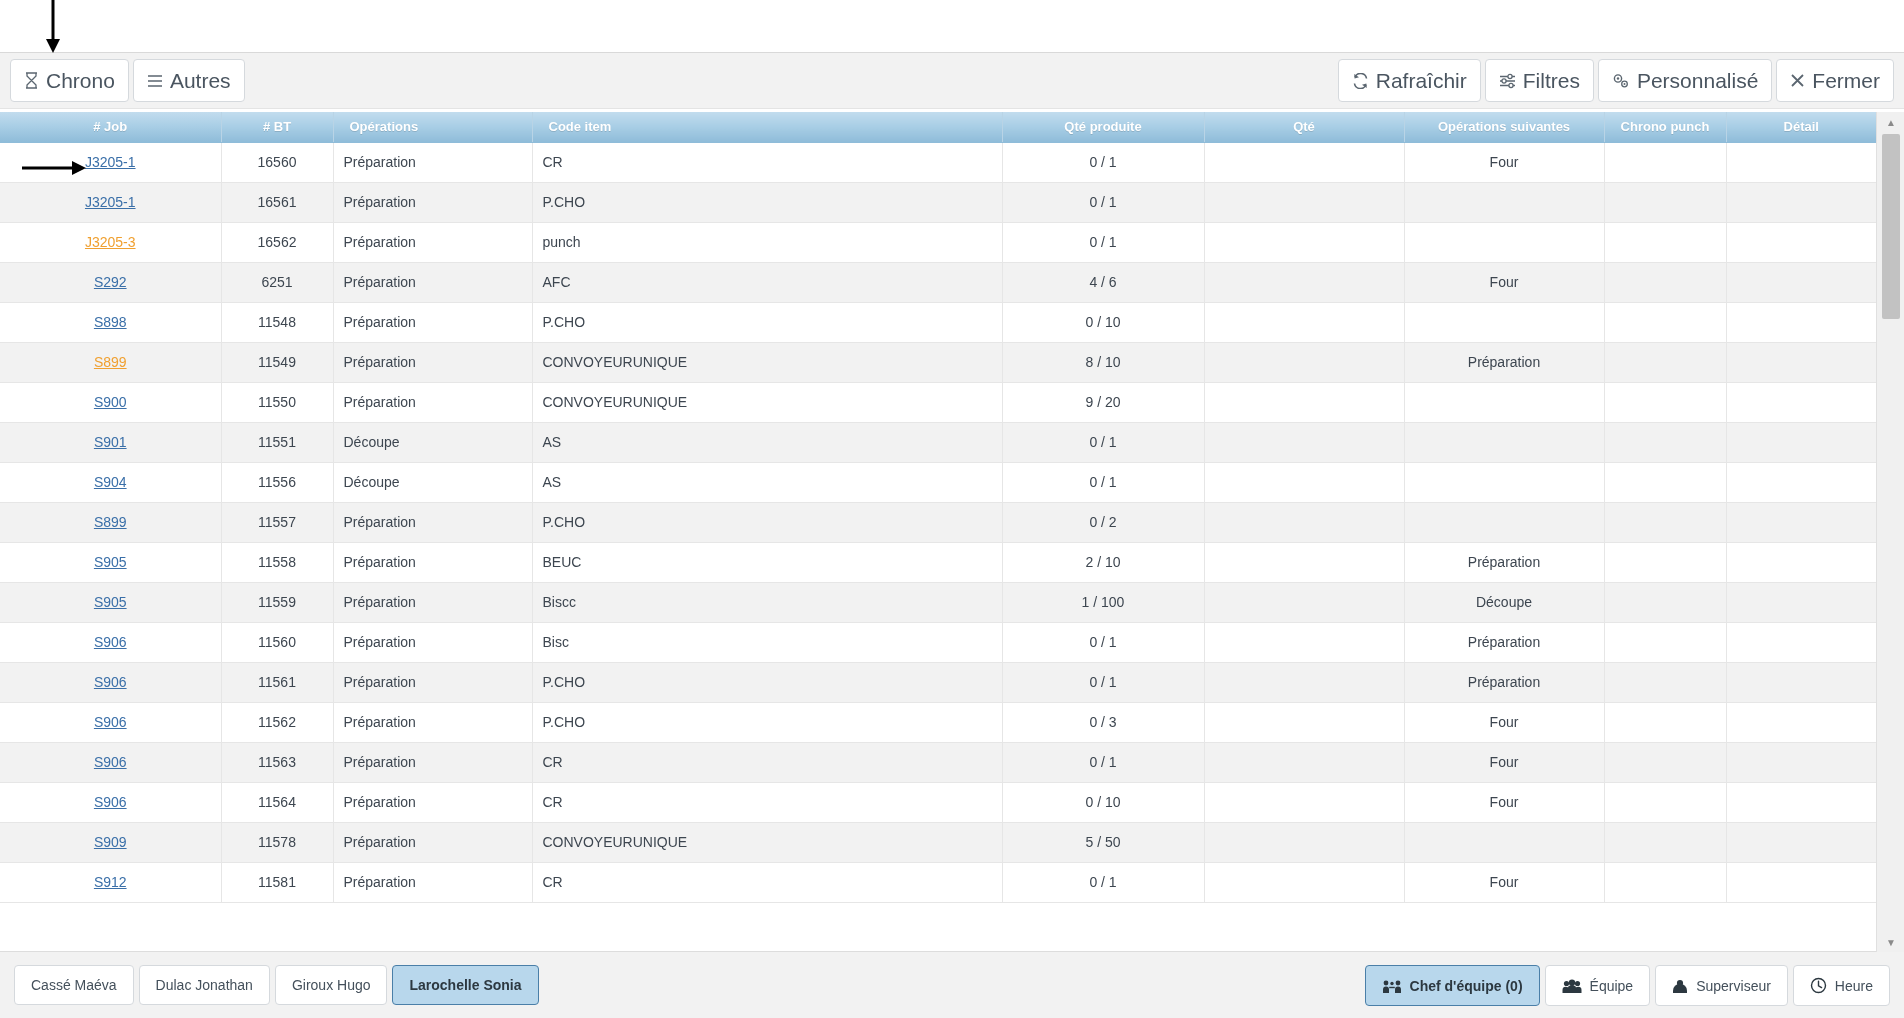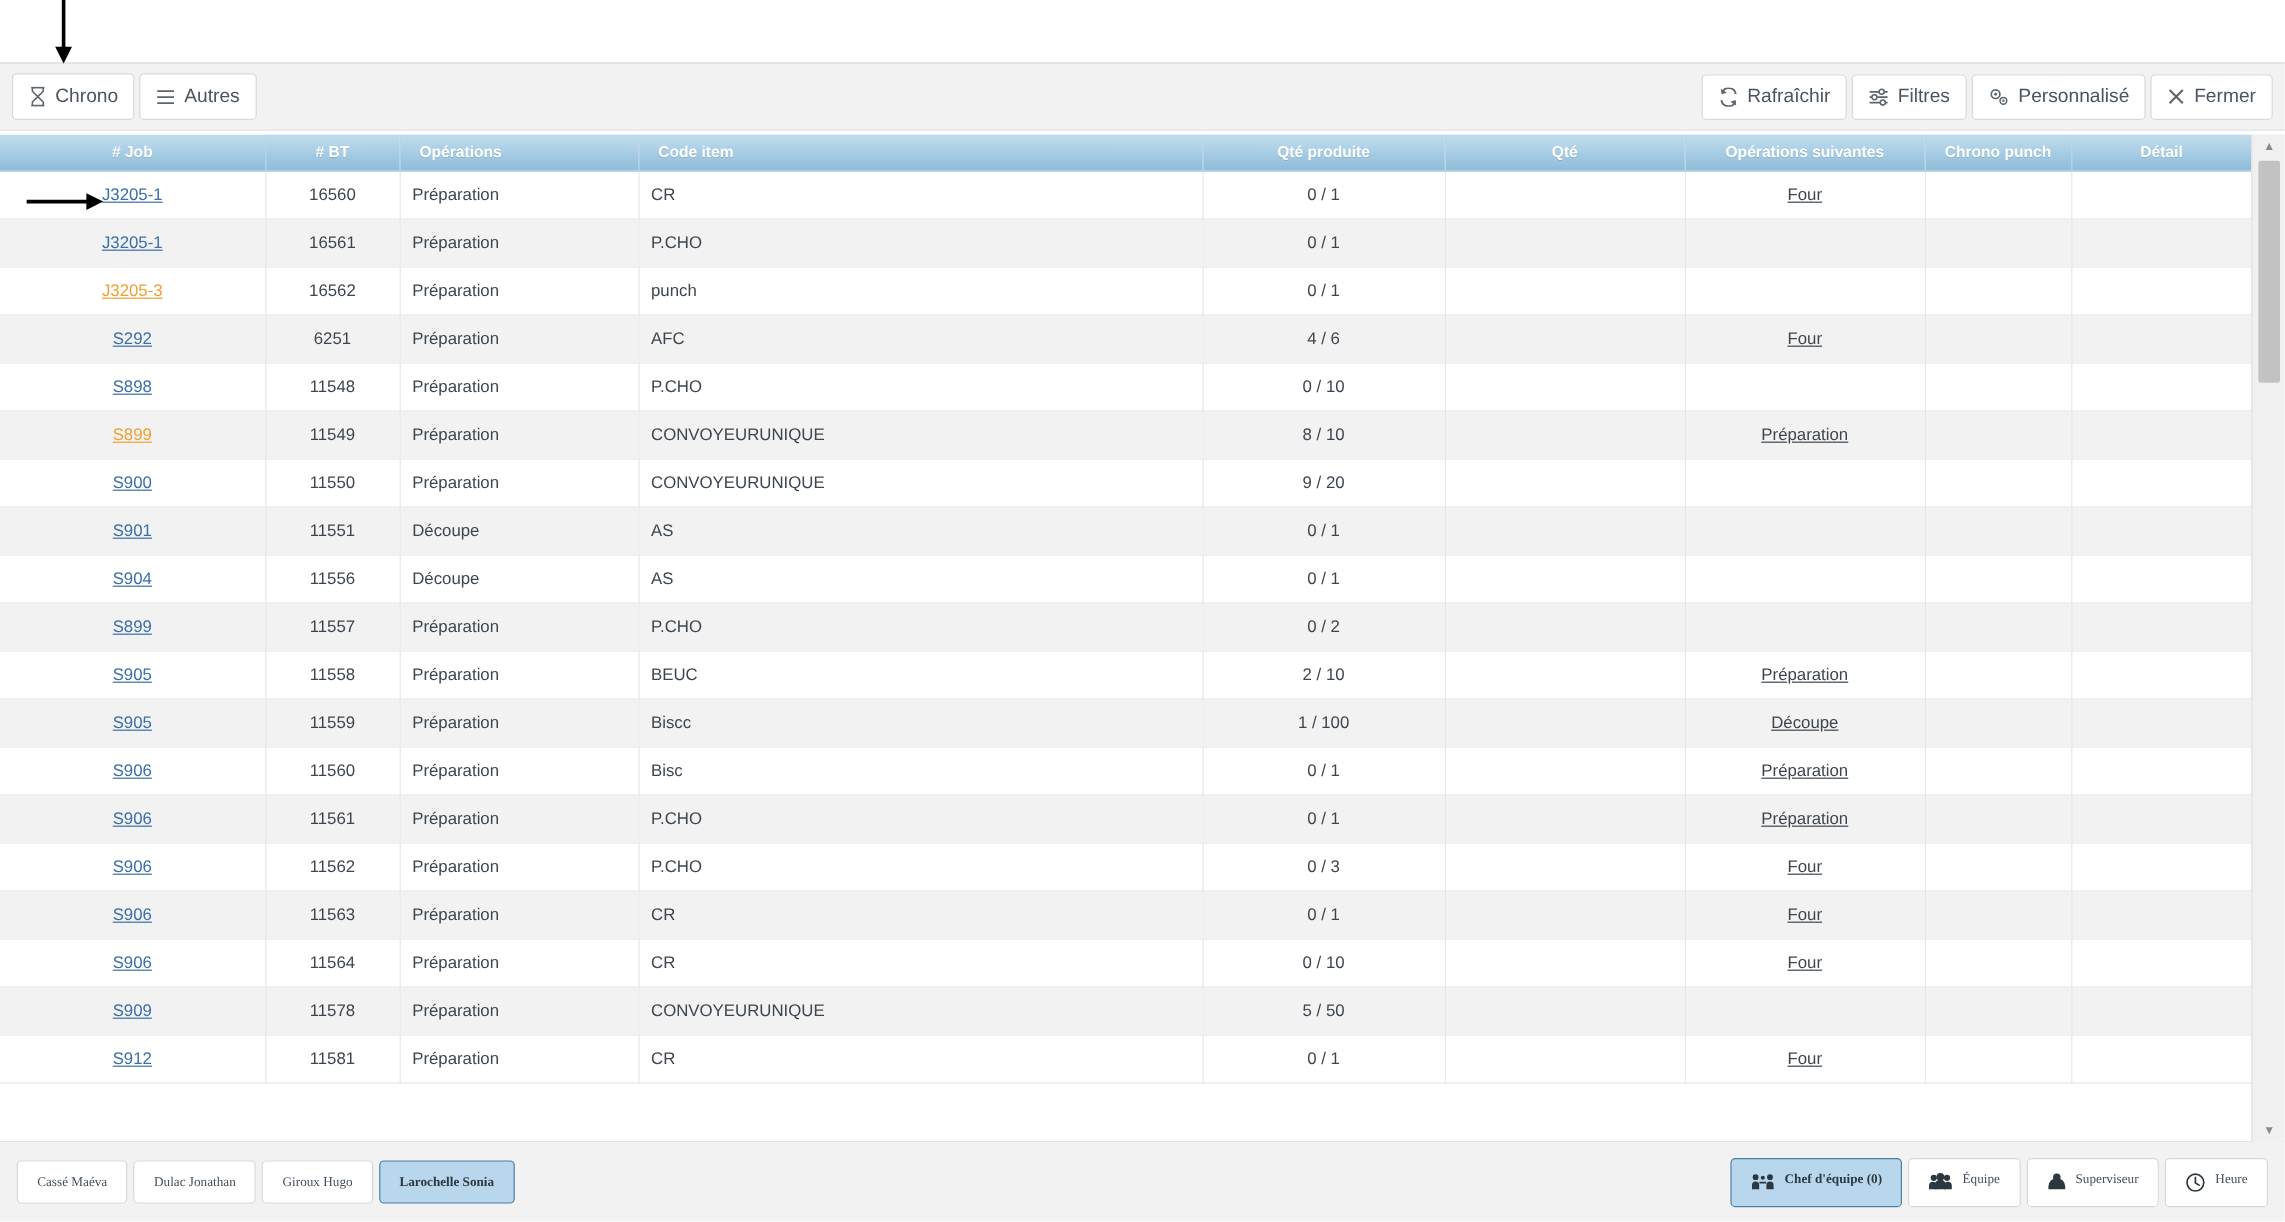--- a/index.html
+++ b/index.html
@@ -36,21 +36,21 @@
     padding: 0 10px;
   }
   .tb-left { display: flex; gap: 4px; }
   .tb-right { margin-left: auto; display: flex; gap: 4px; }
 
   .btn {
     background: #ffffff;
     border: 1px solid #d5d9dd;
     border-radius: 4px;
     color: #4a5560;
-    font-size: 16px;
+    font-size: 21px;
     line-height: 1;
     padding: 10px 13px;
     display: inline-flex;
     align-items: center;
     gap: 7px;
     white-space: nowrap;
     cursor: pointer;
     font-family: "Liberation Sans", sans-serif;
   }
   .btn .gi { display: inline-flex; align-items: center; color: #5b6670; }
@@ -98,21 +98,21 @@
   table.grid tbody td:last-child { border-right: none; }
   tbody tr.odd  td { background: #f2f2f2; }
   tbody tr.even td { background: #ffffff; }
 
   .c-job    { text-align: center; }
   .c-bt     { text-align: center; }
   .c-op     { text-align: left; }
   .c-item   { text-align: left; }
   .c-qp     { text-align: center; }
   .c-qte    { text-align: center; }
-  .c-next   { text-align: center; text-decoration: underline; }
+  .c-next   { text-align: center; }
   .c-chrono { text-align: center; }
   .c-detail { text-align: center; }
 
   .joblink {
     color: #3a6fa8;
     text-decoration: underline;
     cursor: pointer;
   }
 
   
@@ -155,26 +155,26 @@
     align-items: center;
     padding: 0 14px;
   }
   .bb-left { display: flex; gap: 5px; }
   .bb-right { margin-left: auto; display: flex; gap: 5px; }
   .pbtn {
     background: #ffffff;
     border: 1px solid #d5d9dd;
     border-radius: 4px;
     color: #44505b;
-    font-size: 11px;
+    font-size: 14px;
     padding: 11px 16px;
     white-space: nowrap;
     cursor: pointer;
-    display: inline-flex; align-items: flex-start; gap: 8px;
-    font-family: Liberation Serif, serif;
+    display: inline-flex; align-items: flex-end; gap: 8px;
+    font-family: Liberation Sans, sans-serif;
   }
   .pbtn.active {
     background: #b8d7ec;
     border: 1px solid #4a7fa8;
     font-weight: bold;
     color: #2c3840;
   }
   .pbtn .gi { display: inline-flex; align-items: center; }
 </style>
 </head>

